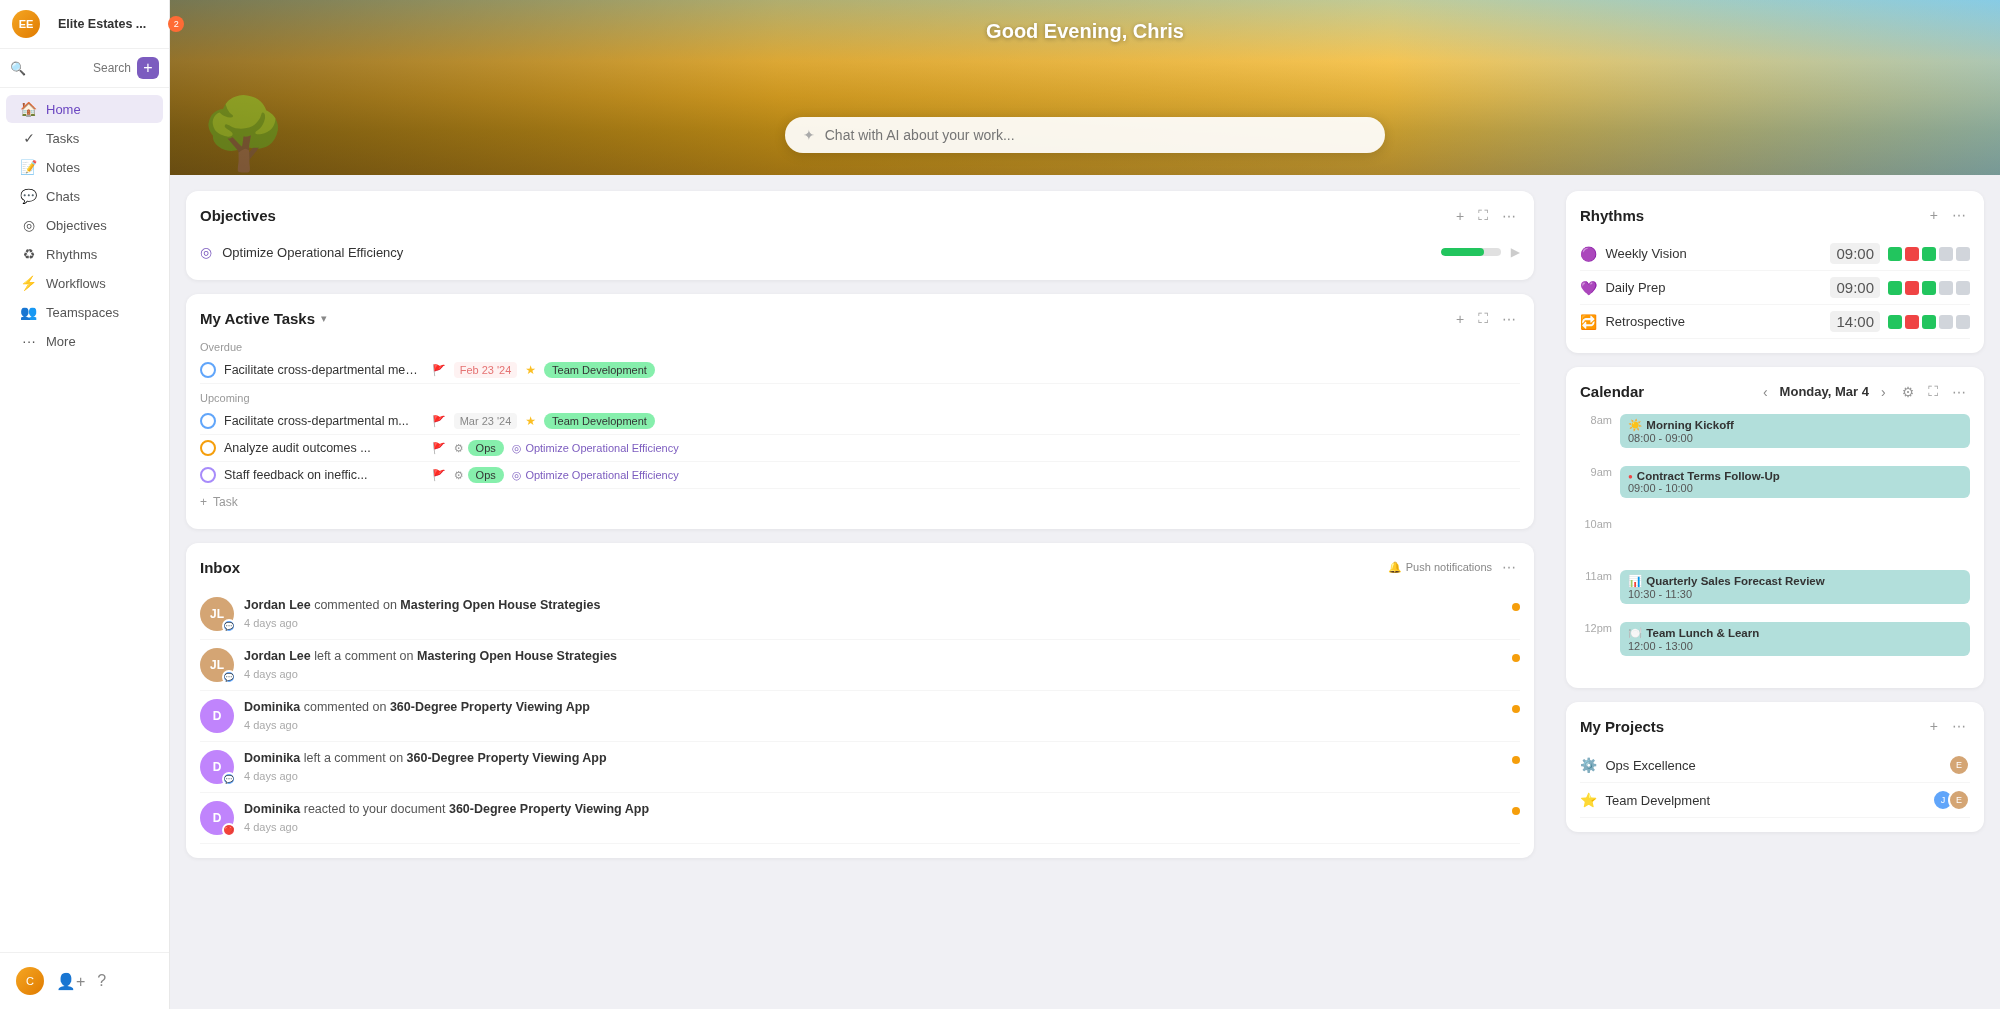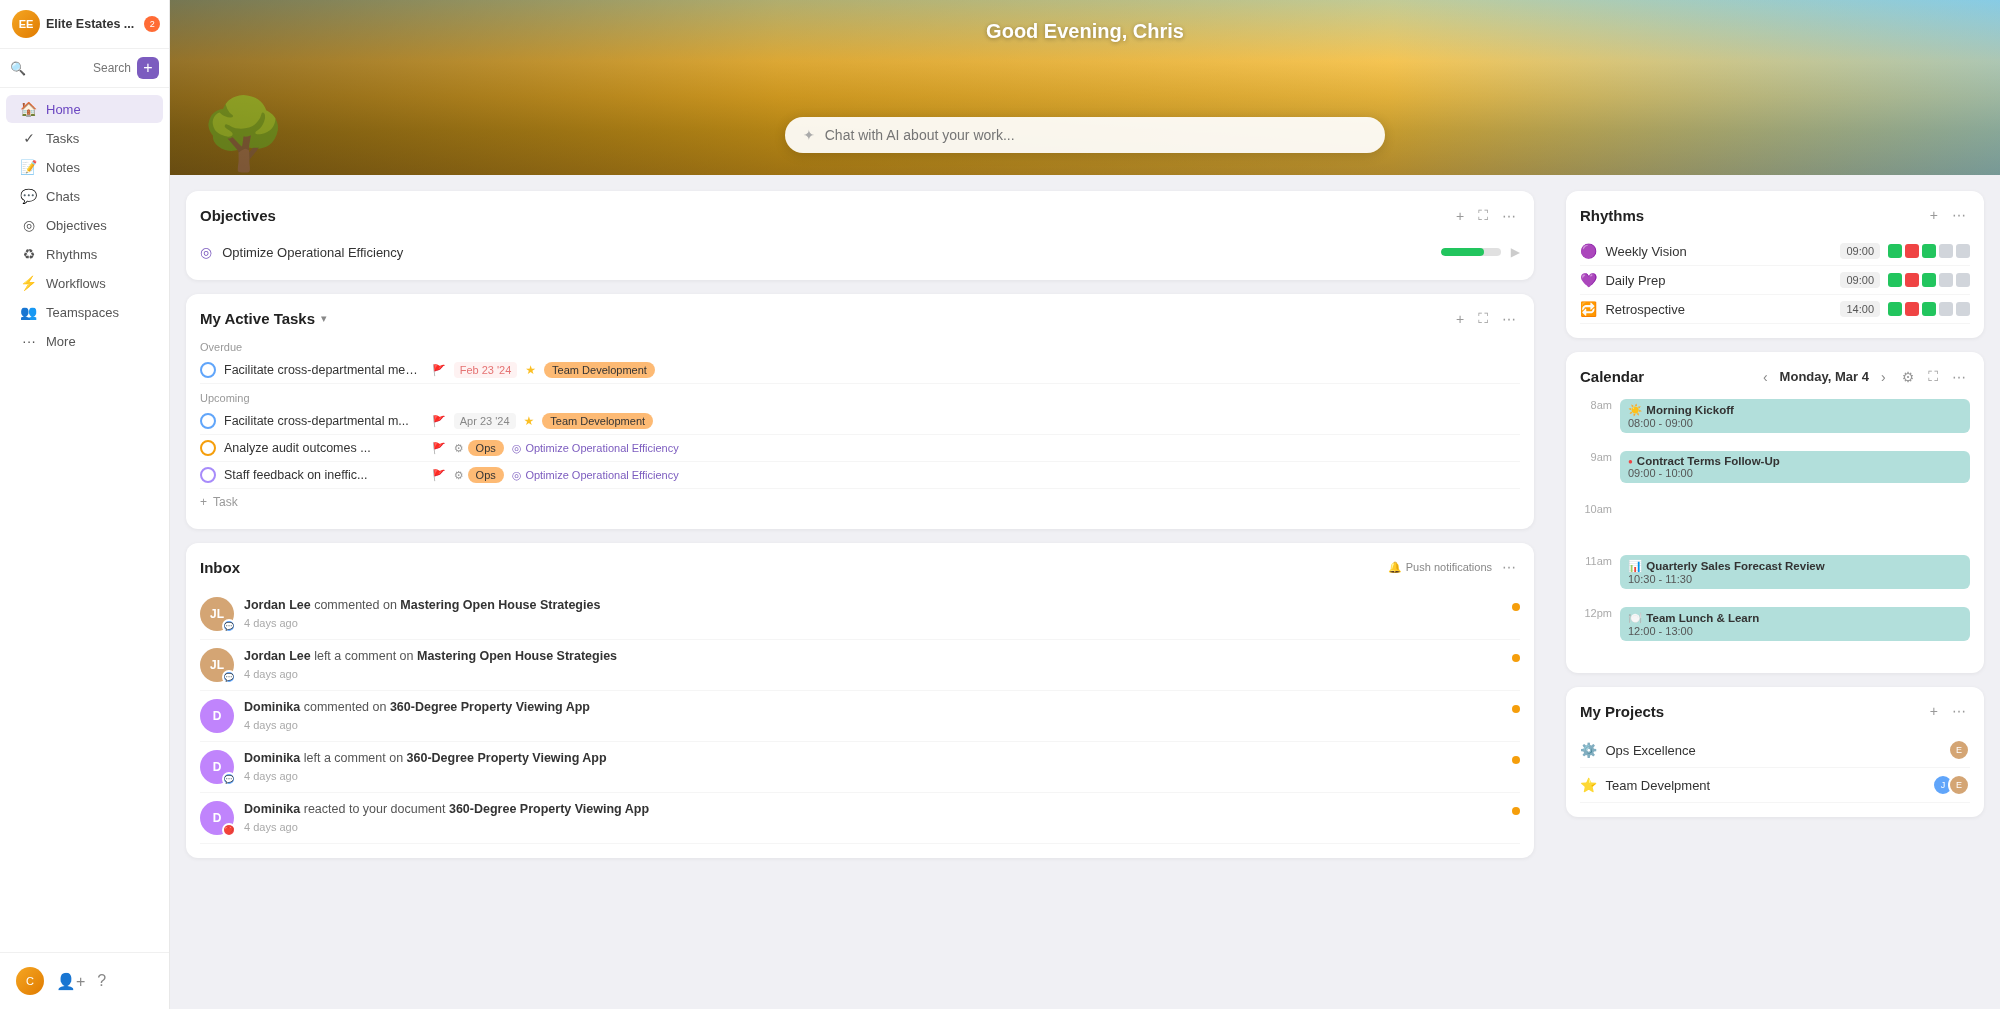--- a/index.html
+++ b/index.html
@@ -269,21 +269,21 @@
       flex-shrink: 0;
     }
     .task-circle.blue { border-color: #60a5fa; }
     .task-circle.orange { border-color: #f59e0b; }
     .task-circle.purple { border-color: #a78bfa; }
     .task-name { flex: 1; font-size: 12.5px; color: #333; white-space: nowrap; overflow: hidden; text-overflow: ellipsis; max-width: 200px; }
     .task-flag { font-size: 11px; }
     .task-date { font-size: 11px; color: #e57373; background: #fef2f2; padding: 2px 6px; border-radius: 4px; }
     .task-date.upcoming { color: #888; background: #f5f5f5; }
     .task-star { font-size: 12px; color: #fbbf24; }
-    .task-tag { font-size: 11px; color: #333; background: #fdba74; padding: 2px 8px; border-radius: 10px; }
+    .task-tag { font-size: 11px; color: #333; background: #86efac; padding: 2px 8px; border-radius: 10px; }
     .task-ops { display: flex; align-items: center; gap: 4px; }
     .task-ops-icon { font-size: 11px; color: #999; }
     .task-obj { font-size: 11px; color: #7c5cbf; display: flex; align-items: center; gap: 4px; }
     .add-task-row {
       display: flex;
       align-items: center;
       gap: 6px;
       padding: 6px 0;
       color: #999;
       font-size: 12px;
@@ -351,21 +351,21 @@
     .rhythm-item {
       display: flex;
       align-items: center;
       gap: 8px;
       padding: 6px 0;
       border-bottom: 1px solid #f5f5f5;
     }
     .rhythm-icon { font-size: 14px; }
     .rhythm-name { flex: 1; font-size: 13px; color: #333; font-weight: 500; }
     .rhythm-time {
-      font-size: 11px;
+      font-size: 15px;
       color: #555;
       background: #f0f0f0;
       padding: 2px 6px;
       border-radius: 4px;
     }
     .rhythm-dots {
       display: flex;
       gap: 3px;
     }
     .rhythm-dot {
@@ -471,21 +471,21 @@
     .sidebar-footer {
       border-top: 1px solid #f0f0f0;
       padding: 8px 6px;
     }
   </style>
 </head>
 <body>
 
 <div class="sidebar">
   <div class="sidebar-header">
-    <div style="display:flex;align-items:center;gap:6px;">
+    <div style="display:flex;align-items:center;gap:18px;">
       <div class="sidebar-avatar">EE</div>
       <span class="workspace-name">Elite Estates ...</span>
       <div class="notif-badge">2</div>
     </div>
   </div>
   <div class="sidebar-search">
     <span style="color:#aaa;font-size:13px;">🔍</span>
     <input type="text" placeholder="Search" style="">
     <div class="sidebar-new-btn">+</div>
   </div>
@@ -591,21 +591,21 @@
           <span class="task-flag">🚩</span>
           <span class="task-date">Feb 23 '24</span>
           <span class="task-star">★</span>
           <span class="task-tag">Team Development</span>
         </div>
         <div class="section-label">Upcoming</div>
         <div class="task-row">
           <div class="task-circle blue"></div>
           <span class="task-name">Facilitate cross-departmental m...</span>
           <span class="task-flag">🚩</span>
-          <span class="task-date upcoming">Apr 23 '24</span>
+          <span class="task-date upcoming">Mar 23 '24</span>
           <span class="task-star">★</span>
           <span class="task-tag">Team Development</span>
         </div>
         <div class="task-row">
           <div class="task-circle orange"></div>
           <span class="task-name">Analyze audit outcomes ...</span>
           <span class="task-flag">🚩</span>
           <div class="task-ops">
             <span class="task-ops-icon">⚙</span>
             <span class="task-tag">Ops</span>

